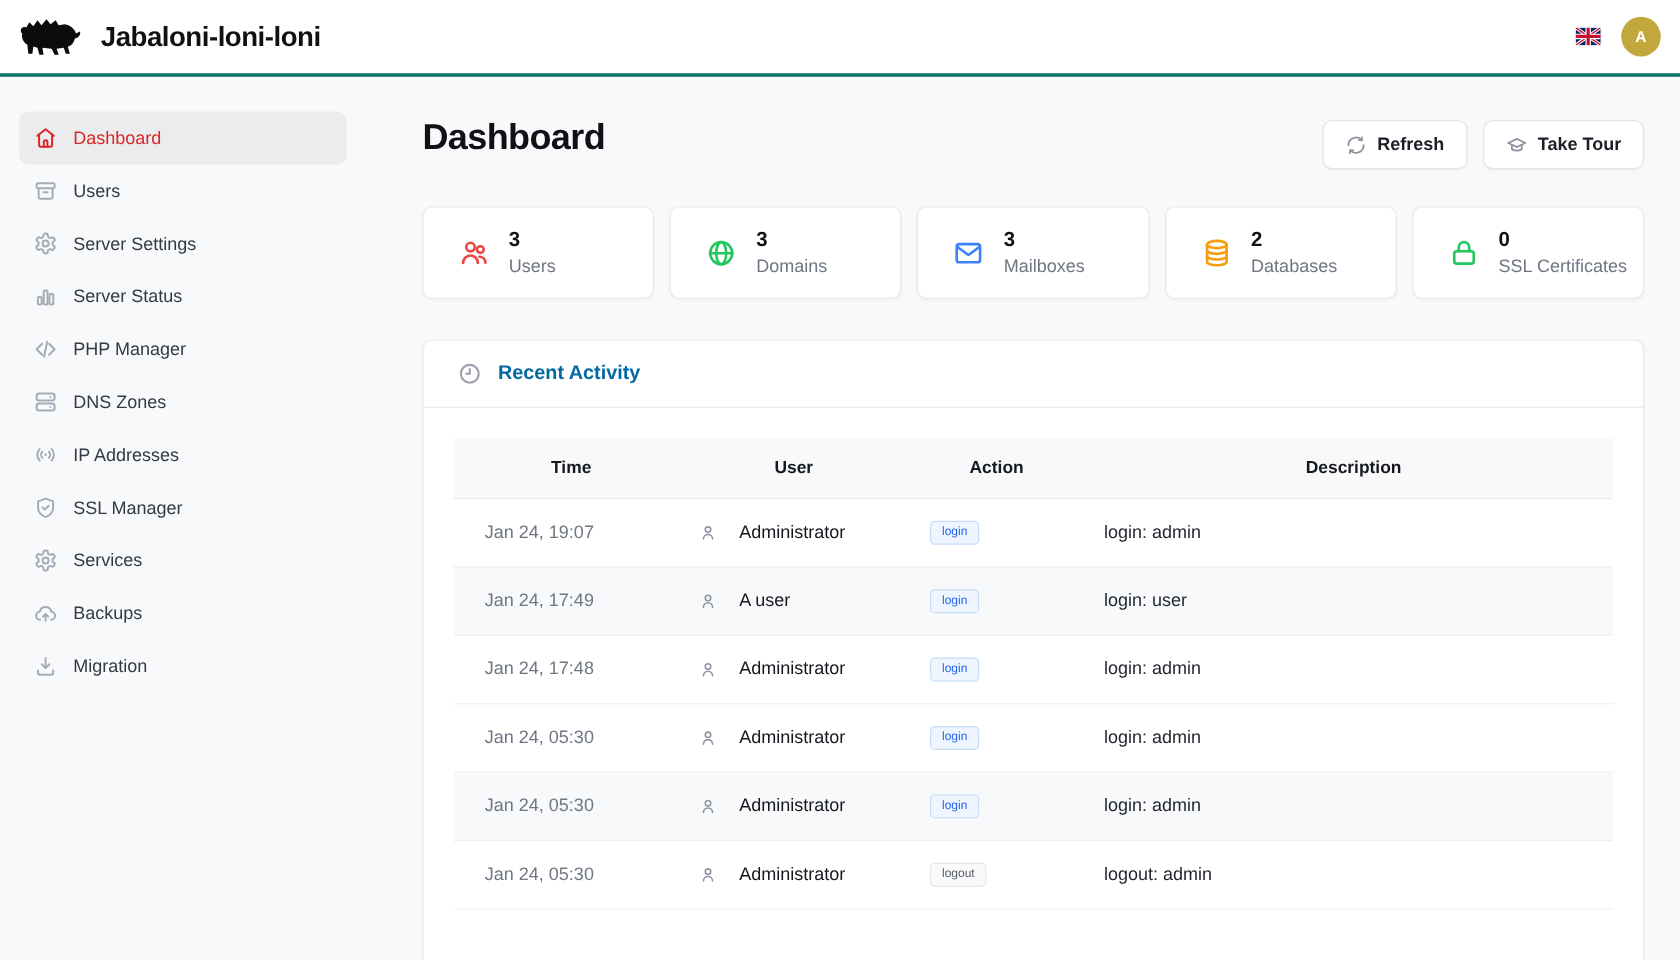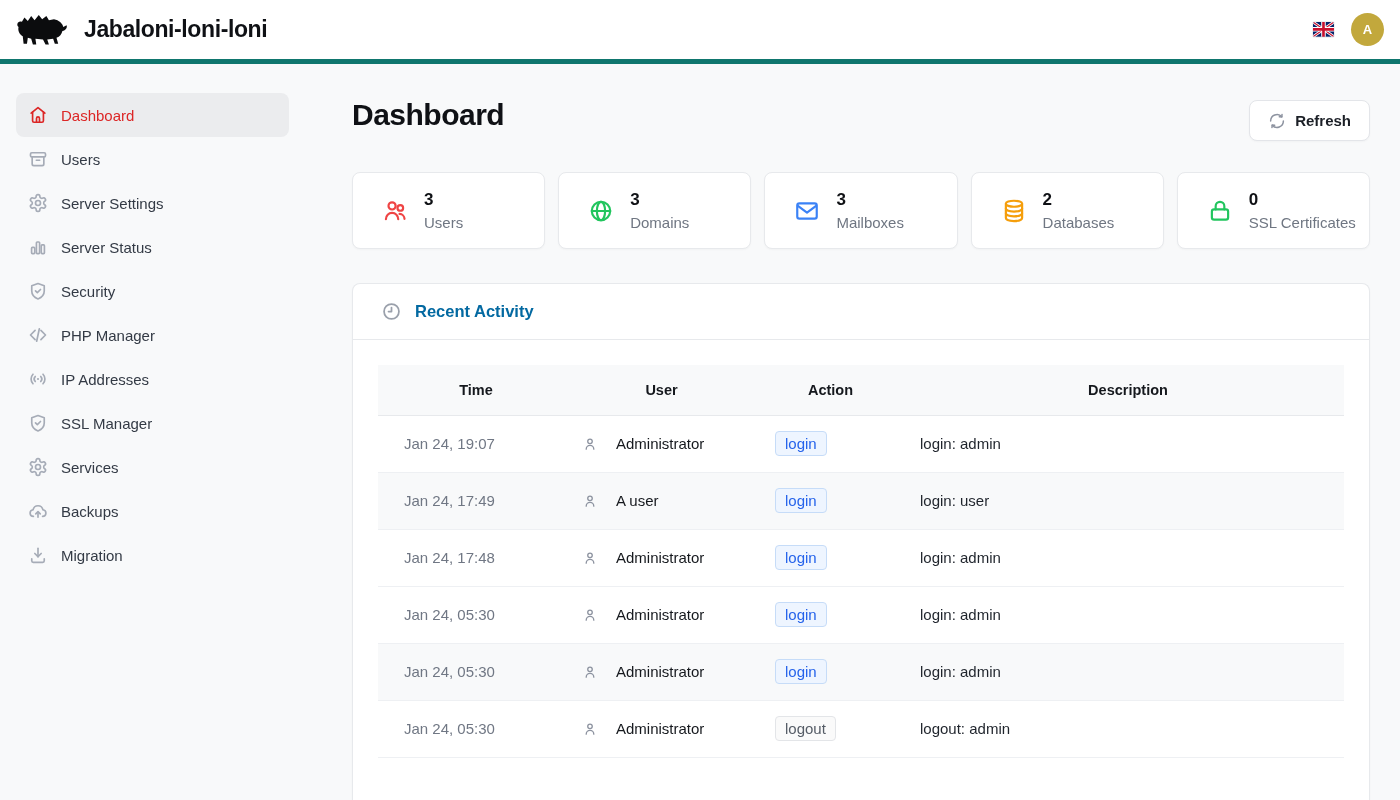--- a/index.html
+++ b/index.html
@@ -6,21 +6,21 @@
   html, body { width: 1400px; height: 800px; overflow: hidden; }
   body {
     font-family: "Liberation Sans", sans-serif;
     background: #f8f9fa;
     color: #15181d;
   }
   svg { display: block; }
 
   
   .topbar {
-    height: 64px; background: #ffffff; border-bottom: 5px solid #0f766e;
+    height: 64px; background: #ffffff; border-bottom: 3px solid #0f766e;
     display: flex; align-items: center; padding: 0 16px;
   }
   .logo { width: 54px; height: 40px; margin-right: 14px; color: #0b0c0e; }
   .app-title { font-size: 23px; font-weight: 800; letter-spacing: -0.4px; color: #0f1115; }
   .topbar-right { margin-left: auto; display: flex; align-items: center; gap: 17px; }
   .flag { width: 21px; height: 15px; border-radius: 2px; overflow: hidden; box-shadow: 0 0 0 1px rgba(0,0,0,.06); }
   .avatar {
     width: 33px; height: 33px; border-radius: 50%;
     background: var(--avatar_gold, #c2a83c); color: #fff;
     display: flex; align-items: center; justify-content: center;
@@ -92,21 +92,21 @@
     height: 57px; padding: 0 8px 0 26px; font-size: 15px;
     border-bottom: 1px solid #eef0f3; background: #fff;
   }
   tbody tr.alt td { background: #f8f9fa; }
   td.c-time { color: #707784; }
   td.c-desc { color: #1f242c; }
   .user-cell { display: flex; align-items: center; gap: 18px; color: #15181d; }
   .user-cell .ic { width: 16px; height: 16px; color: #8d93a0; }
   .user-cell .ic svg { width: 16px; height: 16px; }
   .badge {
-    display: inline-block; font-size: 15px; font-weight: 500;
+    display: inline-block; font-size: 10px; font-weight: 500;
     padding: 4px 9px; border-radius: 4px; line-height: 1;
   }
   .badge--login {
     color: var(--badge_login_text, #2563eb);
     background: var(--badge_login_bg, #eef5ff);
     border: 1px solid var(--badge_login_border, #c6dcf8);
   }
   .badge--logout {
     color: var(--badge_logout_text, #555c66);
     background: var(--badge_logout_bg, #fafafa);
@@ -174,35 +174,37 @@
             <rect x="4.3" y="12.5" width="3.8" height="7.5" rx="1"></rect>
             <rect x="10.1" y="6" width="3.8" height="14" rx="1"></rect>
             <rect x="15.9" y="9.5" width="3.8" height="10.5" rx="1"></rect>
           </svg>
         </span>
     <span>Server Status</span>
   </div>
       <div class="side-item">
     <span class="ic">
           <svg viewBox="0 0 24 24" fill="none" stroke="currentColor" stroke-width="2" stroke-linecap="round" stroke-linejoin="round">
-            <path d="M12 21.5c4.5-1.8 7.5-5 7.5-9.5V5.8L12 3 4.5 5.8v6.2c0 4.5 3 7.7 7.5 9.5z"></path>
-            <polyline points="9 11.8 11.2 14 15 10.2"></polyline>
-          </svg>
-        </span>
-    <span>Security</span>
-  </div>
-      <div class="side-item">
-    <span class="ic">
-          <svg viewBox="0 0 24 24" fill="none" stroke="currentColor" stroke-width="2" stroke-linecap="round" stroke-linejoin="round">
             <polyline points="15.5 17.5 21 12 15.5 6.5"></polyline>
             <polyline points="8.5 6.5 3 12 8.5 17.5"></polyline>
             <line x1="13.6" y1="4.5" x2="10.4" y2="19.5"></line>
           </svg>
         </span>
     <span>PHP Manager</span>
+  </div>
+      <div class="side-item">
+    <span class="ic">
+          <svg viewBox="0 0 24 24" fill="none" stroke="currentColor" stroke-width="2" stroke-linecap="round" stroke-linejoin="round">
+            <rect x="3" y="3.5" width="18" height="7" rx="2.5"></rect>
+            <rect x="3" y="13.5" width="18" height="7" rx="2.5"></rect>
+            <path d="M16.8 7h.01"></path>
+            <path d="M16.8 17h.01"></path>
+          </svg>
+        </span>
+    <span>DNS Zones</span>
   </div>
       <div class="side-item">
     <span class="ic">
           <svg viewBox="0 0 24 24" fill="none" stroke="currentColor" stroke-width="2" stroke-linecap="round" stroke-linejoin="round">
             <circle cx="12" cy="12" r="1.3" fill="currentColor" stroke="none"></circle>
             <path d="M8.7 9a4.4 4.4 0 0 0 0 6"></path>
             <path d="M15.3 9a4.4 4.4 0 0 1 0 6"></path>
             <path d="M6 6.3a8.2 8.2 0 0 0 0 11.4"></path>
             <path d="M18 6.3a8.2 8.2 0 0 1 0 11.4"></path>
           </svg>
@@ -256,20 +258,29 @@
         <button class="btn">
           <span class="ic">
             <svg viewBox="0 0 24 24" fill="none" stroke="currentColor" stroke-width="2" stroke-linecap="round" stroke-linejoin="round">
               <path d="M20.5 12a8.5 8.5 0 0 1-14.9 5.6"></path>
                 <path d="M3.5 12a8.5 8.5 0 0 1 14.9-5.6"></path>
               <polyline points="18.7 3.3 18.4 6.6 15.1 6.3"></polyline>
                 <polyline points="5.3 20.7 5.6 17.4 8.9 17.7"></polyline>
             </svg>
           </span>
           <span>Refresh</span>
+        </button>
+        <button class="btn">
+          <span class="ic">
+            <svg viewBox="0 0 24 24" fill="none" stroke="currentColor" stroke-width="2" stroke-linecap="round" stroke-linejoin="round">
+              <path d="M2.5 9.5 12 5l9.5 4.5L12 14z"></path>
+                <path d="M6.5 11.7v3.9c0 1.2 2.5 2.4 5.5 2.4s5.5-1.2 5.5-2.4v-3.9"></path>
+            </svg>
+          </span>
+          <span>Take Tour</span>
         </button>
       </div>
     </div>
 
     <div class="stats" id="stats">
         <div class="stat-card">
     <span class="ic" style="color: rgb(239, 68, 68);">
             <svg viewBox="0 0 24 24" fill="none" stroke="currentColor" stroke-width="2" stroke-linecap="round" stroke-linejoin="round">
               <circle cx="9.3" cy="7.3" r="3.3"></circle>
               <path d="M3.6 19.5a5.7 5.7 0 0 1 11.4 0"></path>

